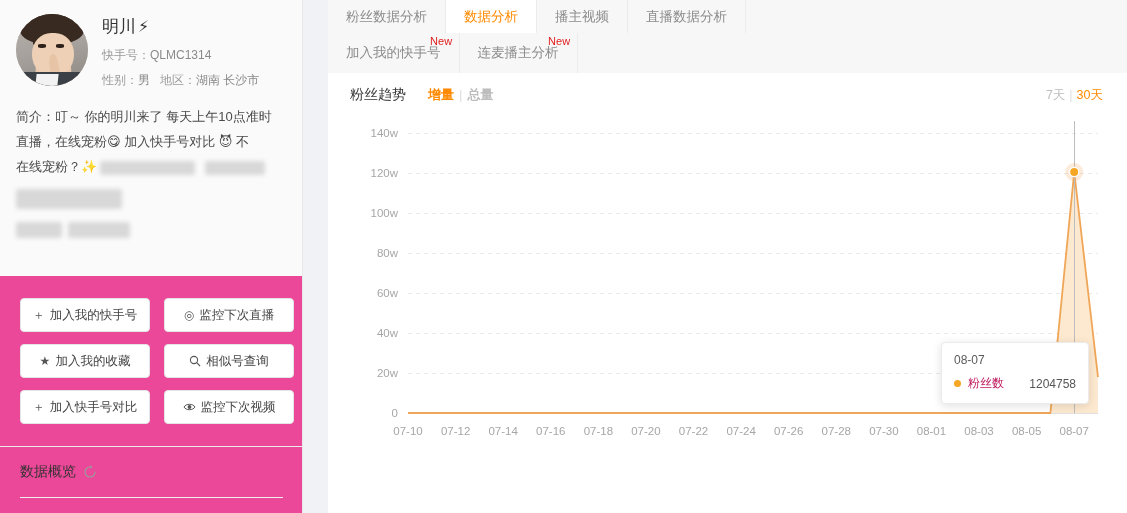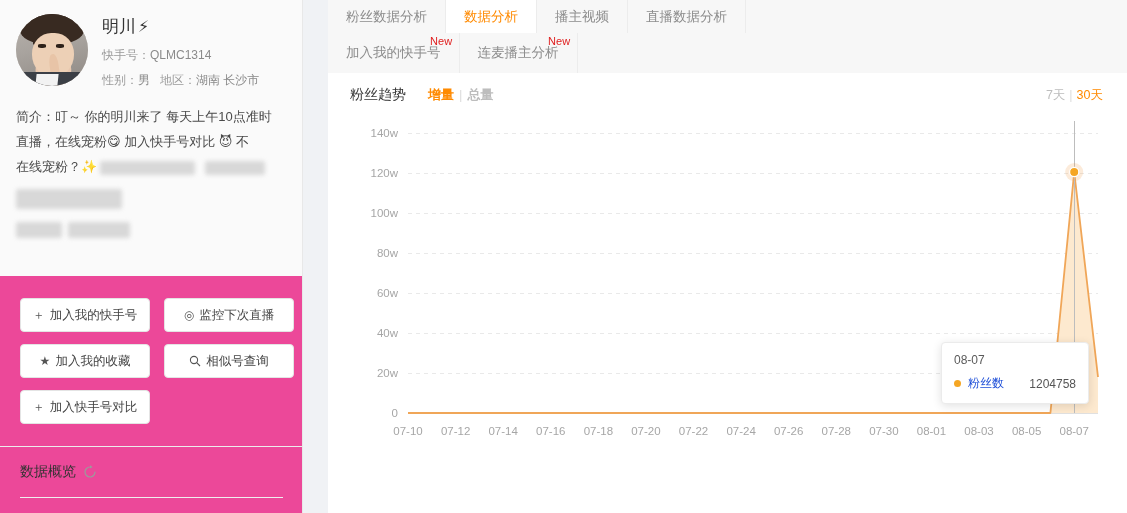--- a/index.html
+++ b/index.html
@@ -181,21 +181,21 @@
     box-shadow: 0 2px 10px rgba(0,0,0,0.12);
     border-radius: 4px; padding: 10px 12px 11px 12px;
     font-size: 12px; color: #666; z-index: 20;
   }
   .tooltip .t-date { color: #5a5a5a; font-size: 12px; margin-bottom: 8px; }
   .tooltip .t-row { display: flex; align-items: center; font-size: 12px; }
   .tooltip .t-dot {
     width: 7px; height: 7px; border-radius: 50%; background: #f5a623;
     margin-right: 7px; flex: 0 0 7px;
   }
-  .tooltip .t-name { color: #1d4ed8; }
+  .tooltip .t-name { color: #be185d; }
   .tooltip .t-val { margin-left: auto; color: #555; }
 </style>
 </head>
 <body>
 
 <div class="app">
 
   <aside class="sidebar">
 
     <div class="profile-card">
@@ -254,20 +254,29 @@
           <svg width="12" height="12" viewBox="0 0 12 12">
               <circle cx="5" cy="5" r="3.6" fill="none" stroke="#555" stroke-width="1.1"></circle>
               <line x1="7.7" y1="7.7" x2="11" y2="11" stroke="#555" stroke-width="1.1"></line>
             </svg>
         </span>
         <span>相似号查询</span>
       </div>
       <div class="act-btn">
         <span class="ic">＋</span>
         <span>加入快手号对比</span>
+      </div>
+      <div class="act-btn">
+        <span class="ic">
+          <svg width="13" height="10" viewBox="0 0 13 10">
+              <path d="M1 5 C3 1.4, 10 1.4, 12 5 C10 8.6, 3 8.6, 1 5 Z" fill="none" stroke="#555" stroke-width="1"></path>
+              <circle cx="6.5" cy="5" r="1.9" fill="#555"></circle>
+            </svg>
+        </span>
+        <span>监控下次视频</span>
       </div>
     </div>
 
     <div class="divider"></div>
 
     <div class="overview">
       <span>数据概览</span>
       <span class="refresh-ic">
         <svg width="14" height="14" viewBox="0 0 14 14">
           <path d="M12 7 A5 5 0 1 1 7 2" fill="none" stroke="#9b9b9b" stroke-width="1.2" stroke-linecap="round"></path>

